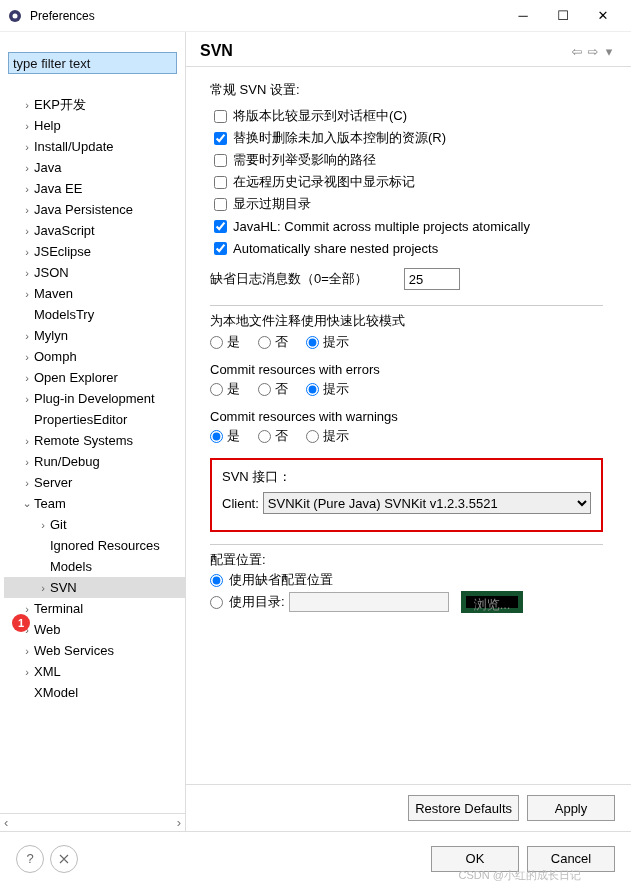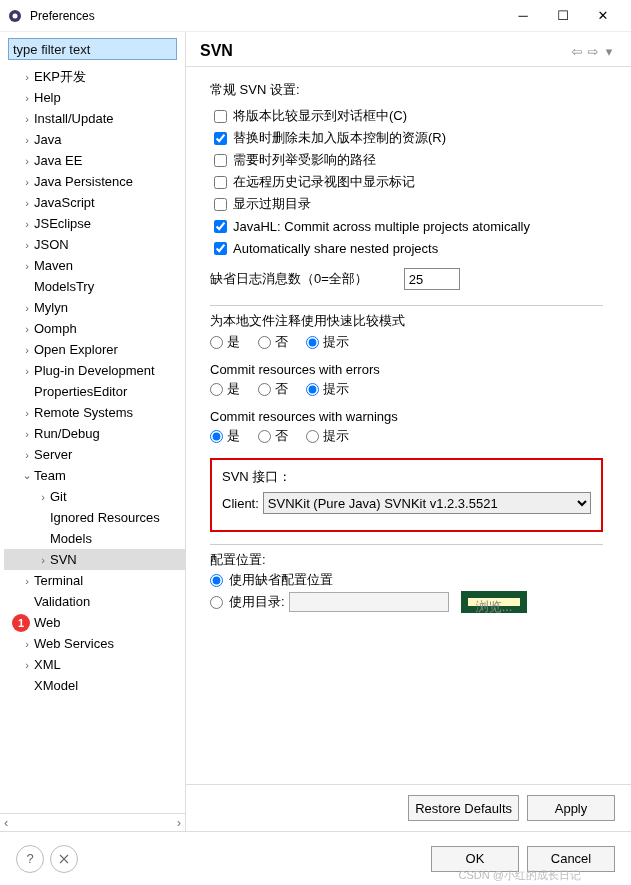--- a/index.html
+++ b/index.html
@@ -3,21 +3,21 @@
 <meta charset="utf-8">
 <style>
 * { box-sizing: border-box; font-family: "Segoe UI", "Microsoft YaHei", sans-serif; font-size: 13px; }
 body { margin: 0; background: #fff; width: 631px; height: 885px; overflow: hidden; position: relative; }
 .titlebar { height: 32px; display: flex; align-items: center; padding: 0 8px; border-bottom: 1px solid #eee; }
 .titlebar .icon { width: 16px; height: 16px; margin-right: 6px; display: flex; align-items: center; }
 .titlebar .title { flex: 1; font-size: 12px; }
 .titlebar .winbtn { width: 40px; height: 32px; display: flex; align-items: center; justify-content: center; }
 .main { display: flex; height: calc(100% - 32px - 54px); }
 .sidebar { width: 186px; border-right: 1px solid #ddd; display: flex; flex-direction: column; }
-.filter { margin: 6px 8px; }
+.filter { margin: 20px 8px; }
 .filter input { width: 100%; height: 22px; padding: 0 4px; border: 1px solid #7aa7d0; background: #cce8ff; color: #111; }
 .tree { flex: 1; overflow: hidden; padding-left: 4px; }
 .tree-item { display: flex; align-items: center; height: 21px; cursor: default; }
 .tree-item .tw { width: 14px; text-align: center; color: #666; font-size: 11px; }
 .tree-item.sel { background: #ddd; }
 .tree-scrolls { height: 18px; border-top:1px solid #ddd; display:flex; align-items:center; justify-content: space-between; padding:0 4px; color:#777;}
 .content { flex: 1; display: flex; flex-direction: column; overflow: hidden; }
 .content-header { display: flex; align-items: center; padding: 10px 14px 6px 14px; border-bottom: 1px solid #ddd; }
 .content-header h1 { font-size: 16px; font-weight: 600; margin: 0; flex: 1; }
 .navarrow { width:16px; text-align:center; color:#888; }
@@ -30,21 +30,21 @@
 .row input.num { width: 56px; height: 22px; margin-left: 8px; border:1px solid #888; padding:0 4px;}
 .group { border-top: 1px solid #ccc; margin-top: 12px; padding-top: 6px; }
 .noborder { border-top:none; padding-top:0; margin-top:8px;}
 .radios { display: flex; gap: 18px; height: 24px; align-items: center; }
 .radios label { display: flex; align-items: center; }
 .radios input { margin: 0 4px 0 0; }
 .svn-interface { border: 2px solid #d00; padding: 8px 10px 16px; margin-top: 10px; position:relative;}
 .select-row { display:flex; align-items:center; gap:4px; margin-top:6px;}
 .select-row select { flex:1; height:22px; border:1px solid #888; }
 .cfg input[type=text] { width:160px; height:20px; border:1px solid #aaa; background:#f4f4f4; margin-left:4px;}
-.cfg button { height:22px; margin-left:6px; padding:0 8px; background:#fef9c3; border:7px solid #14532d; color:#888;}
+.cfg button { height:22px; margin-left:6px; padding:0 8px; background:#000000; border:5px solid #14532d; color:#888;}
 .content-footer { display:flex; justify-content:flex-end; gap:8px; padding:10px 16px; border-top:1px solid #ddd; }
 .btn { min-width:88px; height:26px; border:1px solid #999; background:#f5f5f5; }
 .bottombar { position:absolute; bottom:0; left:0; right:0; height:54px; border-top:1px solid #ddd; display:flex; align-items:center; padding:0 16px;}
 .bottombar .help { width:28px; height:28px; border:1px solid #bbb; border-radius:50%; display:flex; align-items:center; justify-content:center; color:#666; margin-right:6px;}
 .bottombar .spacer { flex:1; }
 .watermark { position:absolute; bottom:2px; right:50px; font-size:11px; color:#bbb;}
 .annot { position:absolute; width:18px; height:18px; border-radius:50%; background:#e33; color:#fff; font-size:11px; font-weight:bold; display:flex; align-items:center; justify-content:center; z-index:5;}
 </style>
 </head>
 <body>
@@ -162,24 +162,20 @@
         </div>
         <div class="tree-item sel" style="padding-left: 32px;">
           <span class="tw">›</span>
           <span>SVN</span>
         </div>
         <div class="tree-item" style="padding-left: 16px;">
           <span class="tw">›</span>
           <span>Terminal</span>
         </div>
         <div class="tree-item" style="padding-left: 16px;">
-          <span class="tw"></span>
-          <span>Validation</span>
-        </div>
-        <div class="tree-item" style="padding-left: 16px;">
           <span class="tw">›</span>
           <span>Web</span>
         </div>
         <div class="tree-item" style="padding-left: 16px;">
           <span class="tw">›</span>
           <span>Web Services</span>
         </div>
         <div class="tree-item" style="padding-left: 16px;">
           <span class="tw">›</span>
           <span>XML</span>

